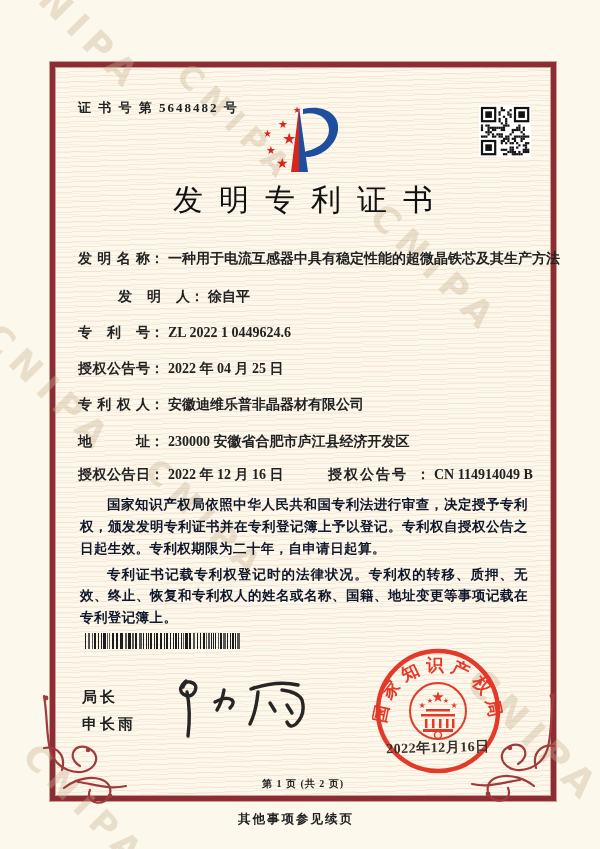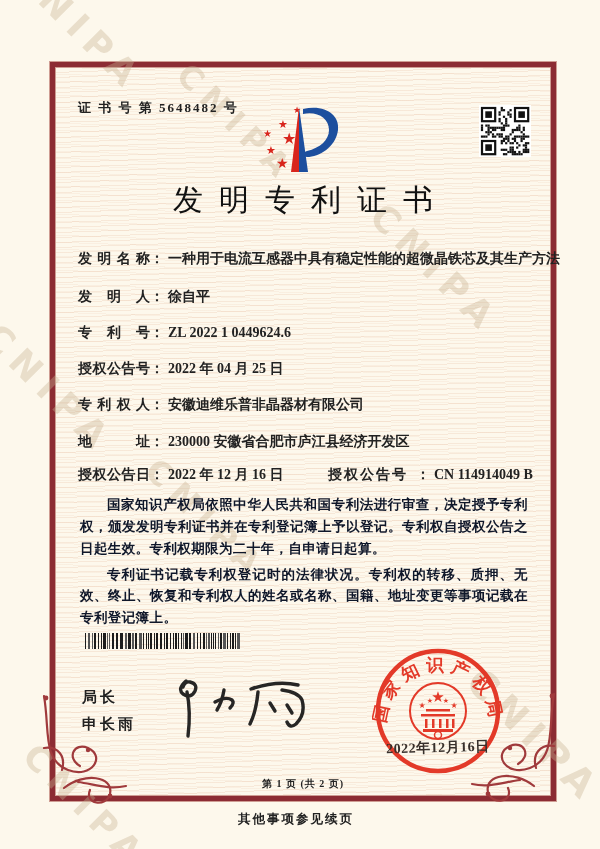--- a/index.html
+++ b/index.html
@@ -40,21 +40,21 @@
   .qr{left:479px;top:105px;width:52px;height:52px;background:#fff;padding:0;}
 
   .title{left:50px;top:180px;width:506px;text-align:center;font-size:30px;
       font-weight:normal;letter-spacing:16px;text-indent:16px;color:#111;}
 
   
   .frow{left:78px;width:460px;font-size:14px;font-weight:600;white-space:nowrap;}
   .flabel{display:inline-block;width:72px;text-align:justify;text-align-last:justify;}
   .fcolon{display:inline-block;}
   .fvalue{margin-left:4px;}
-  .r0{top:250px;} .r1{top:288px;} .r2{top:324px;}
+  .r0{top:250px;} .r1{top:288px;margin-left:40px;} .r2{top:324px;}
   .r3{top:360px;} .r4{top:396px;} .r5{top:433px;} .r6{top:466px;}
   .gval1{display:inline-block;width:148px;margin-left:4px;}
   .glabel2{display:inline-block;width:88px;letter-spacing:2px;margin-left:12px;}
 
   
   .paras{left:76px;top:490px;width:456px;}
   .paras p{margin:4px;font-size:13.5px;line-height:1.62;font-weight:600;
       text-align:justify;text-indent:2em;color:#0f172a;letter-spacing:0.4px;}
 
   .barcode{left:85px;top:633px;width:156px;height:16px;}

